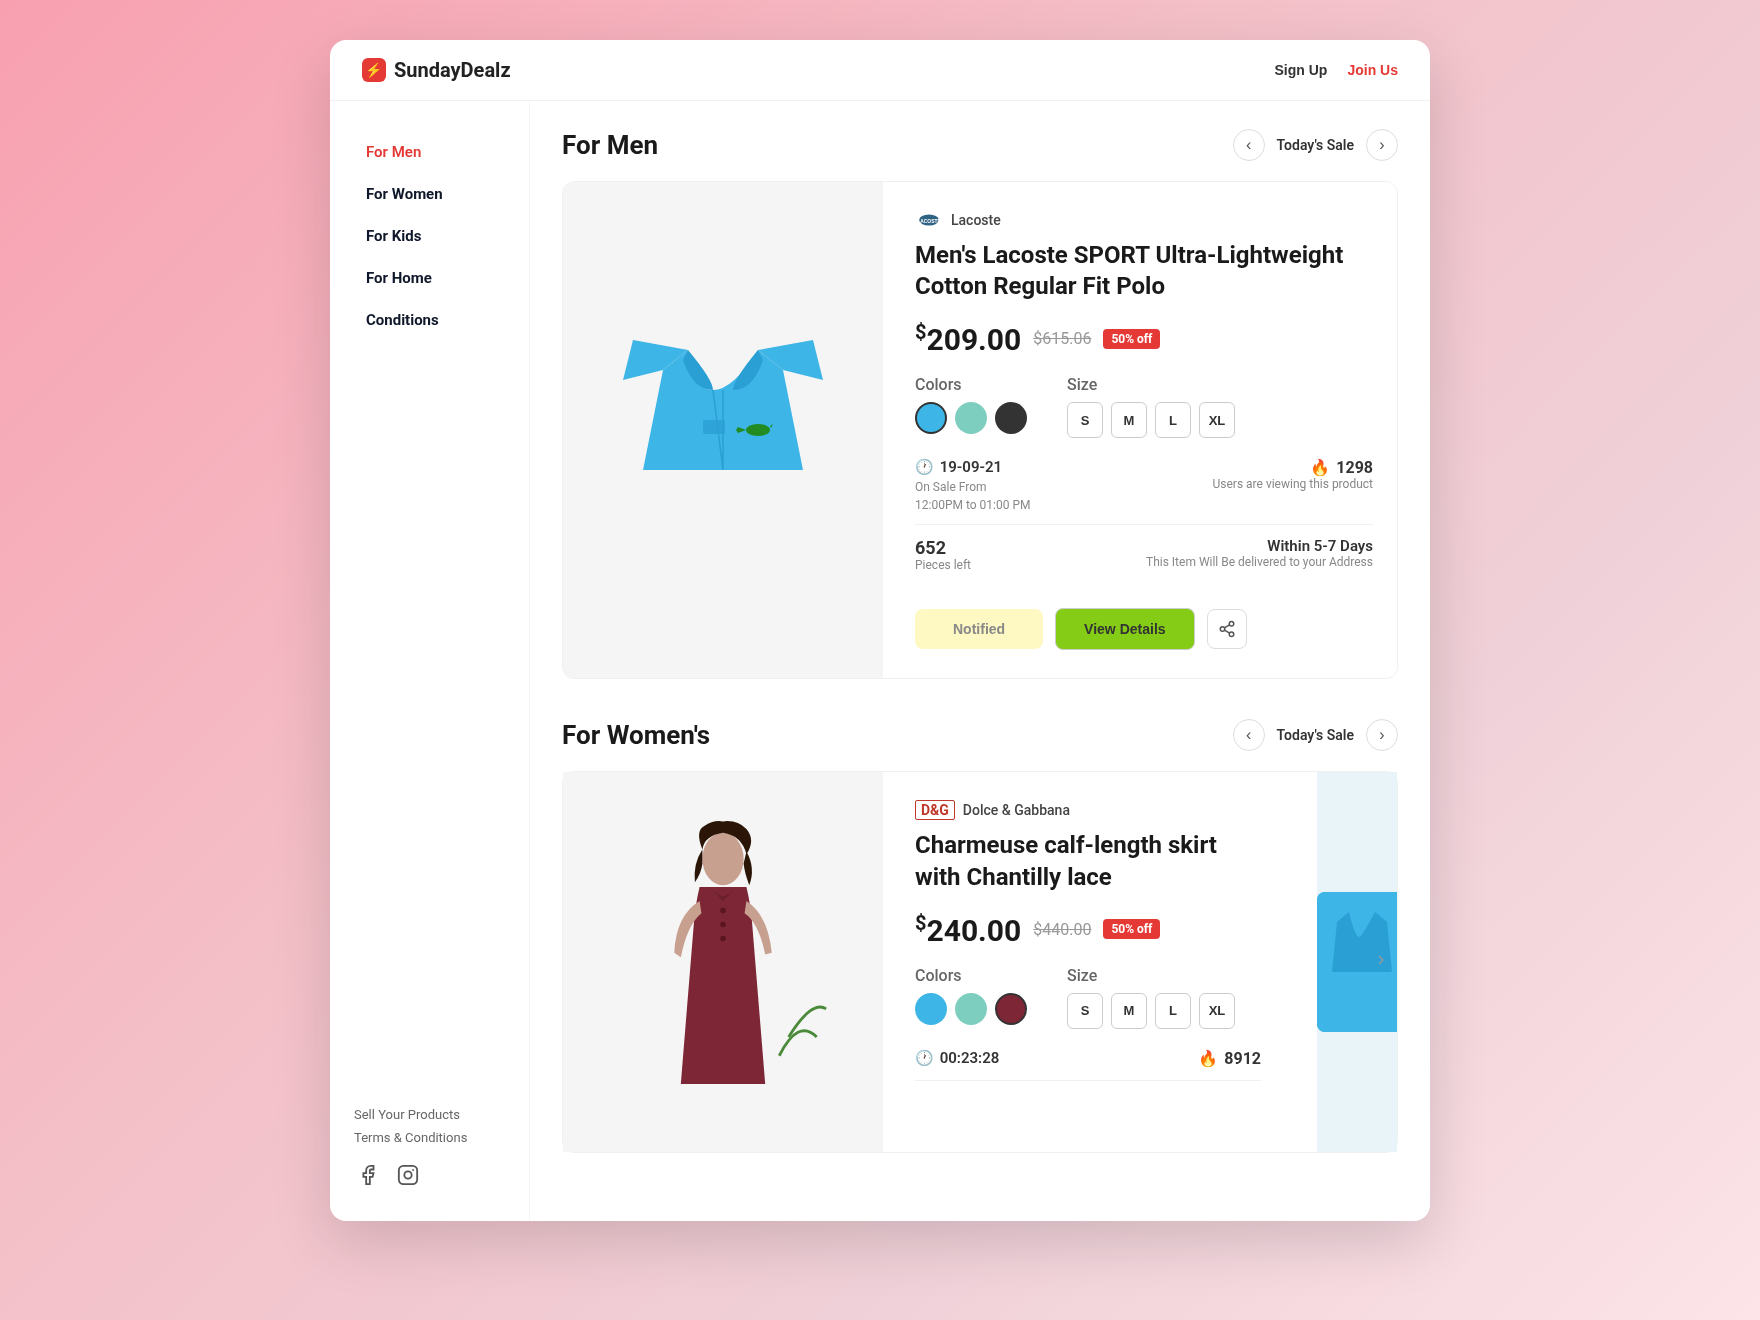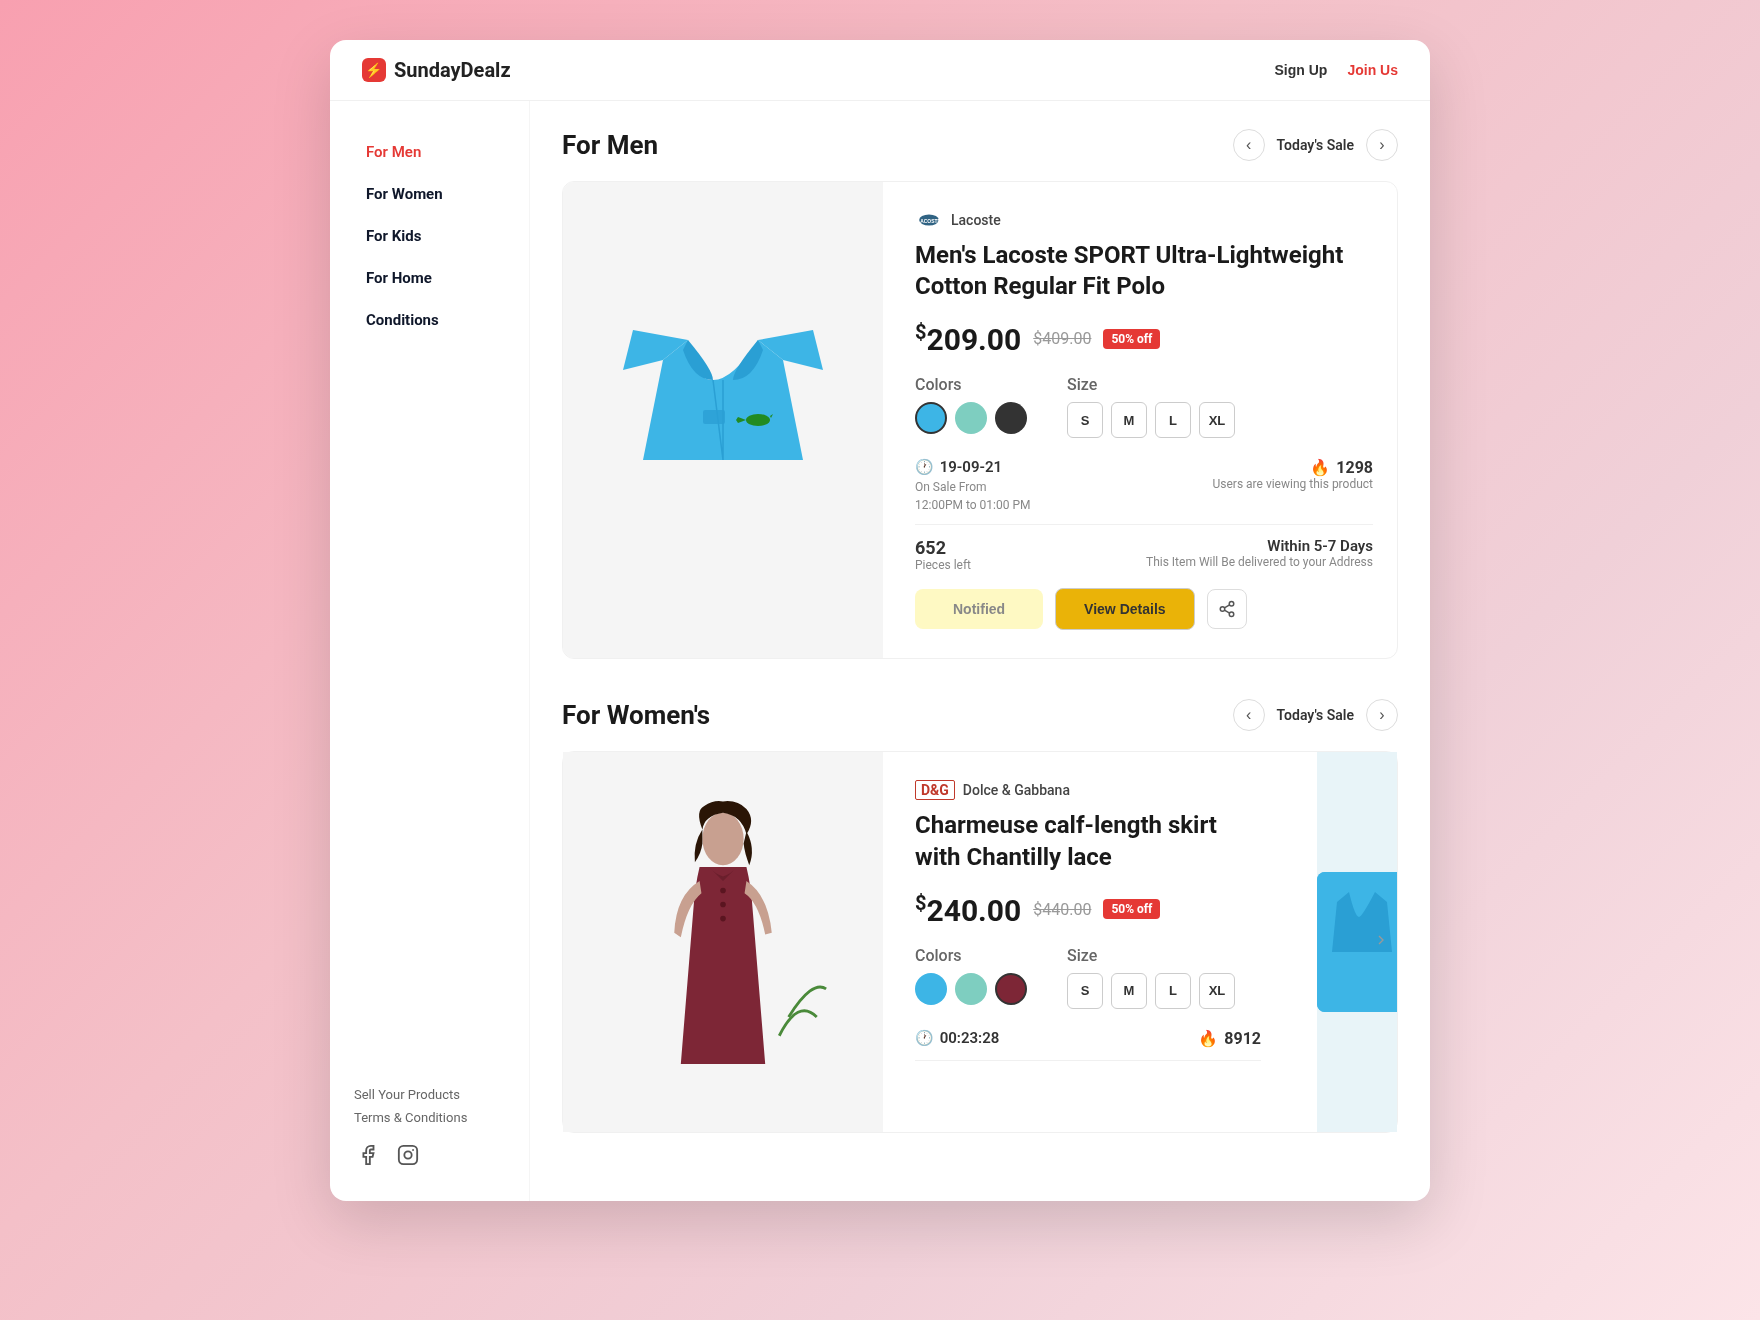--- a/index.html
+++ b/index.html
@@ -339,21 +339,21 @@
       font-size: 16px;
     }
     .viewers-label {
       font-size: 12px;
       color: #888;
     }
     .stock-row {
       display: flex;
       justify-content: space-between;
       align-items: flex-start;
-      margin-bottom: 16px;
+      margin-bottom: 36px;
     }
     .stock-count {
       font-size: 18px;
       font-weight: 700;
       color: #333;
     }
     .stock-label {
       font-size: 12px;
       color: #888;
     }
@@ -378,21 +378,21 @@
       background: #fef9c3;
       border: none;
       color: #888;
       font-size: 14px;
       font-weight: 600;
       padding: 12px 38px;
       border-radius: 8px;
       cursor: pointer;
     }
     .btn-view-details {
-      background: #eab308;
+      background: #84cc16;
       border: 1.5px solid #ccc;
       color: #333;
       font-size: 14px;
       font-weight: 600;
       padding: 12px 28px;
       border-radius: 8px;
       cursor: pointer;
     }
     .btn-share {
       width: 40px;
@@ -500,21 +500,21 @@
             </div>
             <span class="brand-name">Lacoste</span>
           </div>
 
           <h3 class="product-title">Men's Lacoste SPORT Ultra-Lightweight Cotton Regular Fit Polo</h3>
 
           <div class="price-row">
             <span class="price-current">
               <span class="price-currency">$</span><span>209.00</span>
             </span>
-            <span class="price-original">$409.00</span>
+            <span class="price-original">$615.06</span>
             <span class="discount-badge">50% off</span>
           </div>
 
           <div class="options-row">
             <div class="option-group">
               <label>Colors</label>
               <div class="color-swatches">
                 <div class="color-swatch selected" style="background:#3db5e6"></div>
                 <div class="color-swatch" style="background:#7ecec0"></div>
                 <div class="color-swatch" style="background:#333333"></div>

